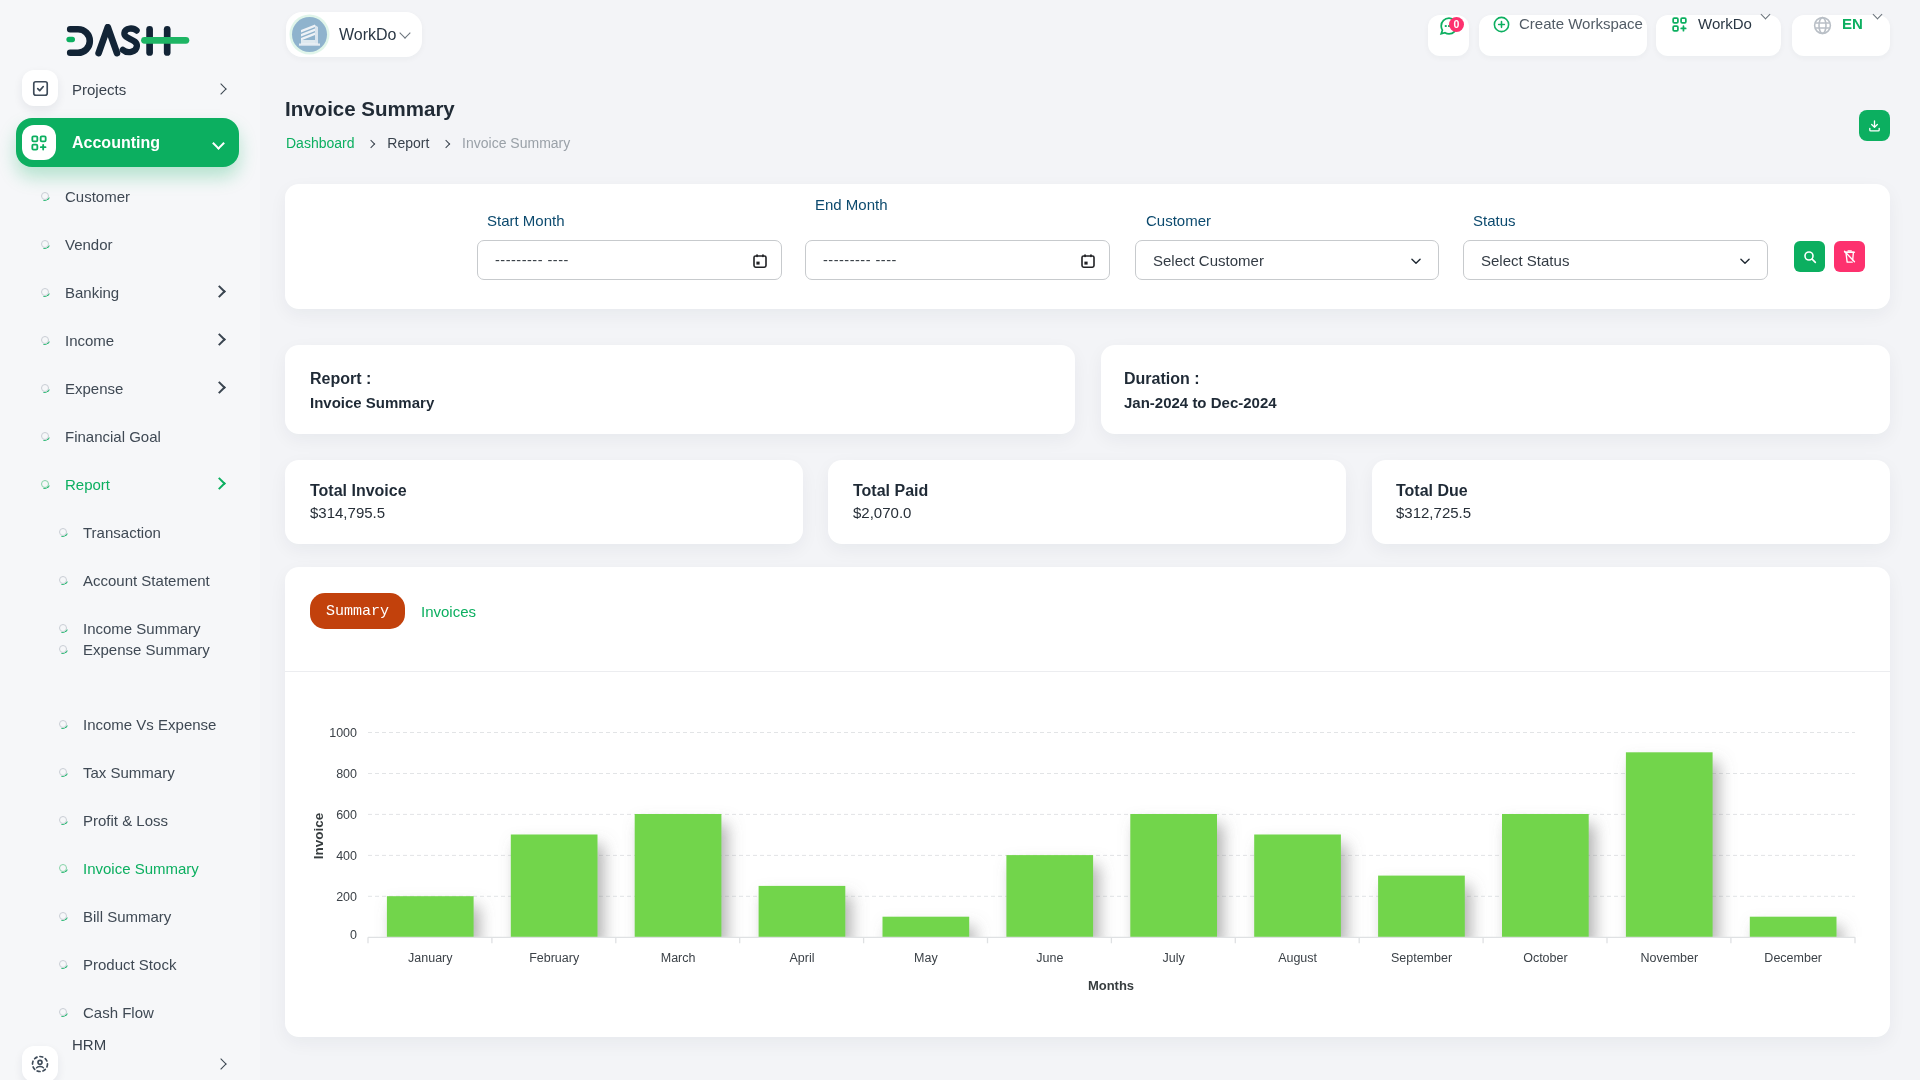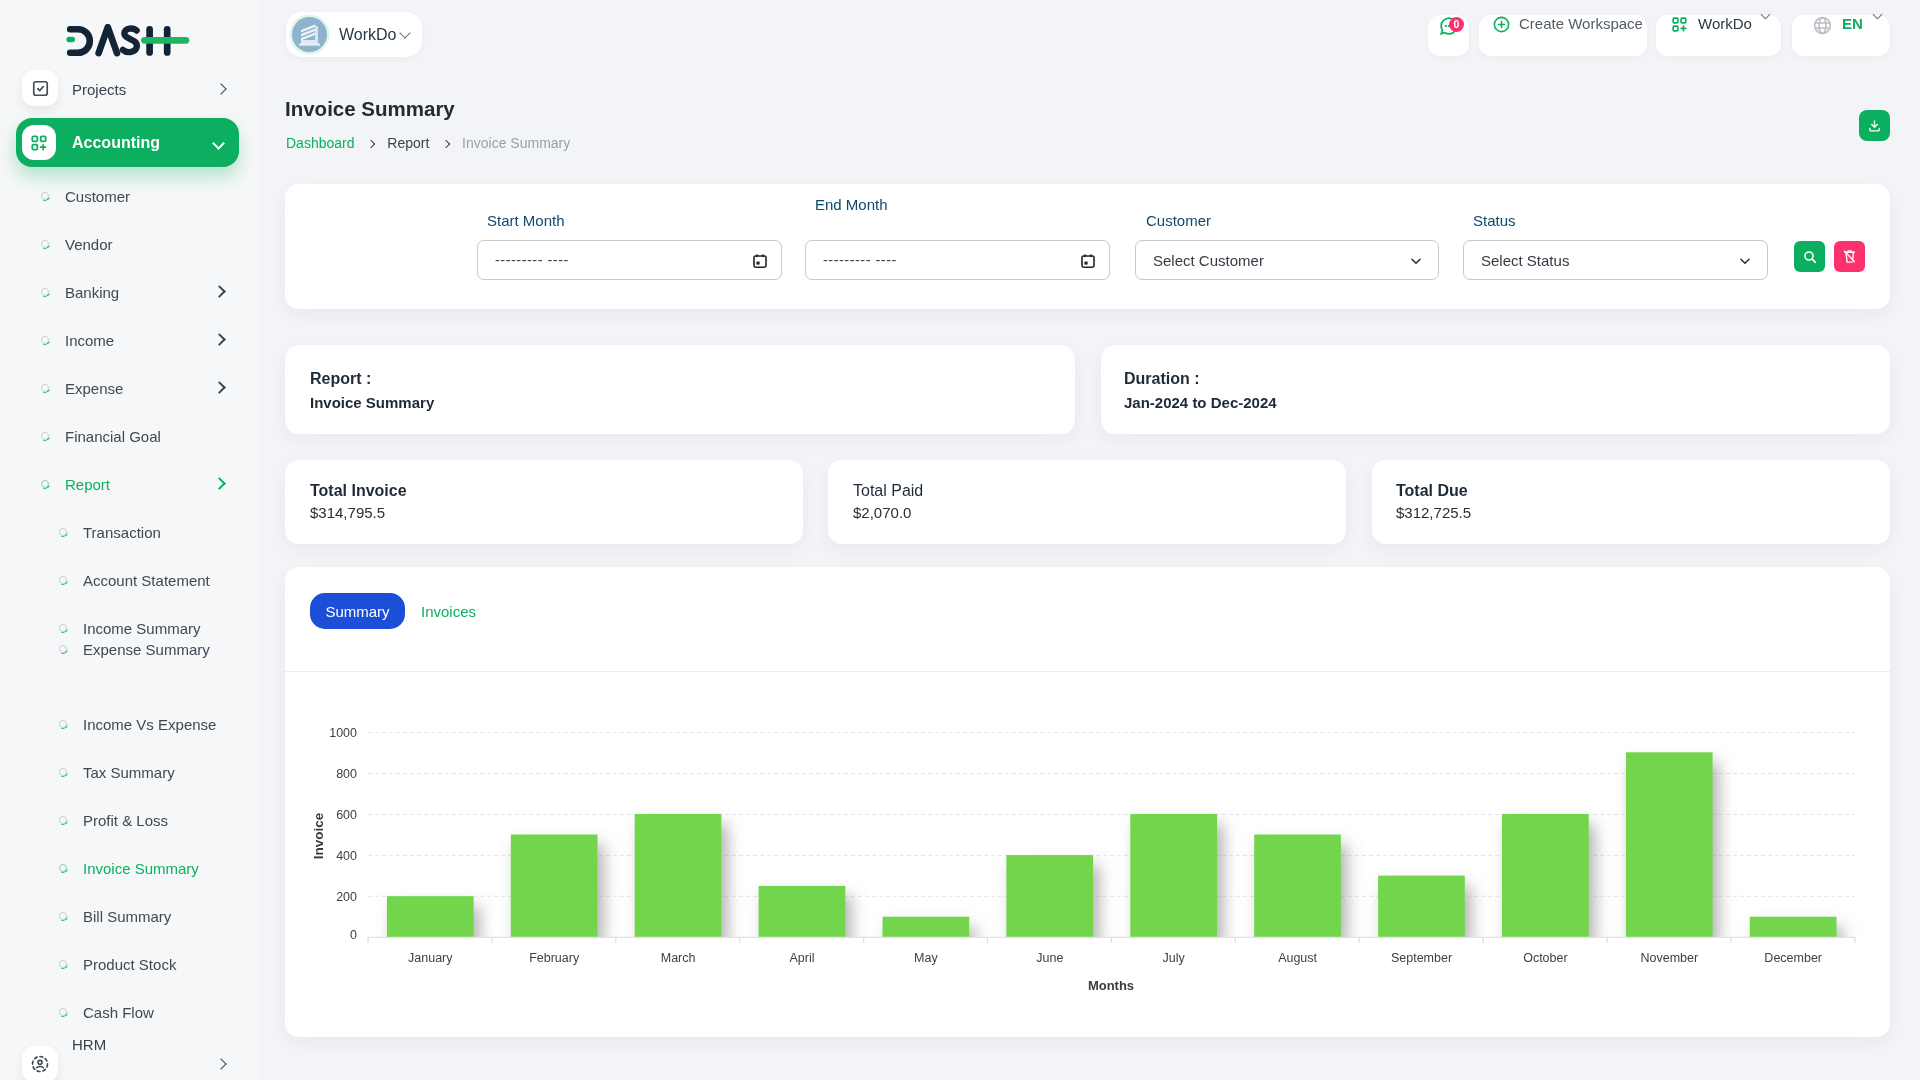--- a/index.html
+++ b/index.html
@@ -280,27 +280,27 @@
 <div class="abs" style="left:310px;top:370px;font-size:16px;font-weight:bold;color:#1f2a36;">Report :</div>
 <div class="abs" style="left:310px;top:394px;font-size:15px;font-weight:bold;color:#1f2a36;">Invoice Summary</div>
 <div class="abs" style="left:1124px;top:370px;font-size:16px;font-weight:bold;color:#1f2a36;">Duration :</div>
 <div class="abs" style="left:1124px;top:394px;font-size:15px;font-weight:bold;color:#1f2a36;">Jan-2024 to Dec-2024</div>
 
 <div class="card" style="left:285px;top:460px;width:518px;height:84px;"></div>
 <div class="card" style="left:828px;top:460px;width:518px;height:84px;"></div>
 <div class="card" style="left:1372px;top:460px;width:518px;height:84px;"></div>
 <div class="abs" style="left:310px;top:482px;font-size:16px;font-weight:bold;color:#1f2a36;">Total Invoice</div>
 <div class="abs" style="left:310px;top:504px;font-size:15px;color:#272f38;">$314,795.5</div>
-<div class="abs" style="left:853px;top:482px;font-size:16px;font-weight:normal;color:#1f2a36;">Total Paid</div>
+<div class="abs" style="left:853px;top:482px;font-size:16px;font-weight:bold;color:#1f2a36;">Total Paid</div>
 <div class="abs" style="left:853px;top:504px;font-size:15px;color:#272f38;">$2,070.0</div>
 <div class="abs" style="left:1396px;top:482px;font-size:16px;font-weight:bold;color:#1f2a36;">Total Due</div>
 <div class="abs" style="left:1396px;top:504px;font-size:15px;color:#272f38;">$312,725.5</div>
 
 <div class="card" style="left:285px;top:567px;width:1605px;height:470px;"></div>
-<div class="abs" style="left:310px;top:593px;width:95px;height:36px;background:#1d4ed8;border-radius:15px;color:#fff;font-size:15px;display:flex;align-items:center;justify-content:center;">Summary</div>
+<div class="abs" style="left:310px;top:593px;width:95px;height:36px;background:#c2410c;border-radius:15px;color:#fff;font-size:15px;display:flex;align-items:center;justify-content:center;font-family:Liberation Mono, monospace;">Summary</div>
 <div class="abs" style="left:421px;top:603px;font-size:15px;color:#0caf60;">Invoices</div>
 <div class="abs" style="left:285px;top:671px;width:1605px;height:1px;background:#ecedf0;"></div>
 
 <svg class="abs" style="left:285px;top:672px;" width="1605" height="365" viewBox="285 672 1605 365">
   <defs>
     <filter id="barsh" x="-30%" y="-30%" width="160%" height="160%">
       <feDropShadow dx="6" dy="10" stdDeviation="8" flood-color="#6f6f6f" flood-opacity="0.55"></feDropShadow>
     </filter>
     <clipPath id="plotclip">
         <rect x="340" y="690" width="1540" height="247.3"></rect>

